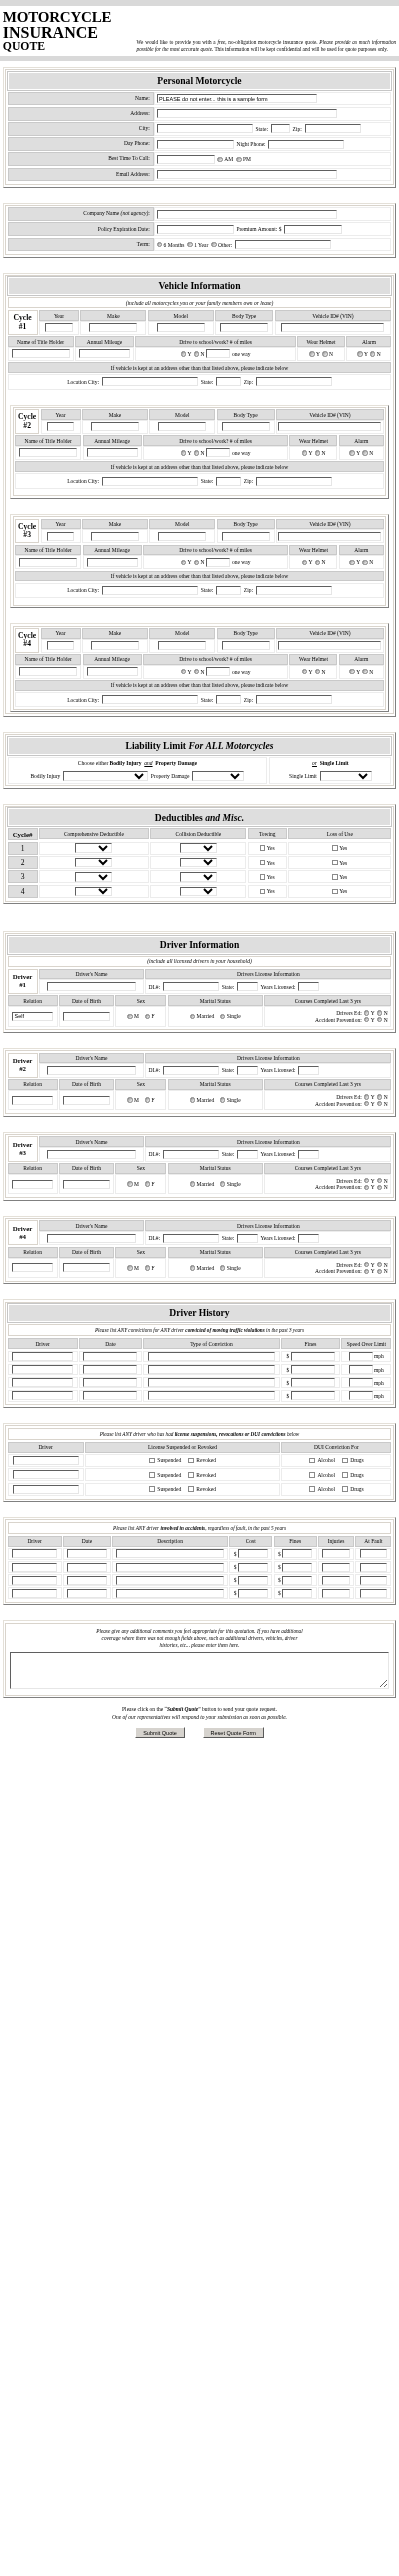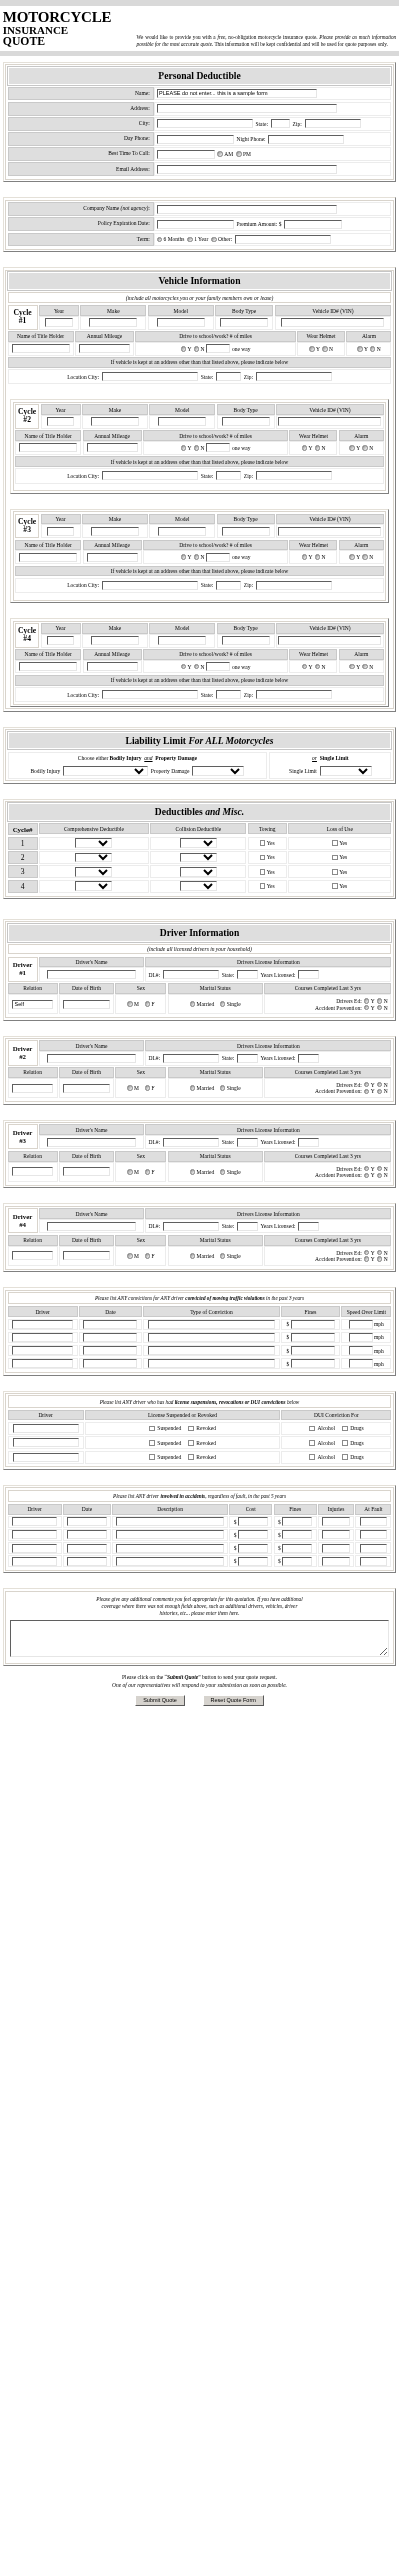--- a/index.html
+++ b/index.html
@@ -21,21 +21,21 @@
     background:#ffffff;
   }
   .brand {
     width: 131px;
     font-family:"Liberation Serif","DejaVu Serif",serif;
     font-weight: bold;
     line-height: 1.02;
     color:#000;
   }
   .brand .l1 { font-size: 15px; letter-spacing:-0.2px; }
-  .brand .l2 { font-size: 11px; }
+  .brand .l2 { font-size: 16px; }
   .brand .l3 { font-size: 11.7px; }
   .intro {
     flex:1;
     font-size: 5.2px;
     line-height: 1.35;
     text-align: justify;
     padding-left: 2.8px;
     padding-top: 0.7px;
   }
   .intro i { font-style: italic; }
@@ -243,21 +243,21 @@
     </div>
     <div class="intro">
       <span>We would like to provide you with a </span><i>free</i><span>, no-obligation motorcycle insurance quote. </span><i>Please provide as much information possible for the most accurate quote.</i><span> This information will be kept confidential and will be used for quote purposes only.</span>
     </div>
   </div>
 
   <div class="bottombar"></div>
 
   <div class="sect">
    <div class="sect-inner">
-    <div class="sect-title">Personal Deductible</div>
+    <div class="sect-title">Personal Motorcycle</div>
 
     <div class="frow">
       <div class="lab lab-w">Name:</div>
       <div class="fld">
             <input type="text" style="width: 160px;" value="PLEASE do not enter... this is a sample form">
           </div>
     </div>
 
     <div class="frow">
       <div class="lab lab-w">Address:</div>
@@ -823,21 +823,21 @@
               <div class="dcell"><span class="chk"></span>&nbsp;<span>Yes</span></div>
             </div>
             <div class="d-c5">
               <div class="dcell"><span class="chk"></span>&nbsp;<span>Yes</span></div>
             </div>
           </div>
         </div>
    </div>
   </div>
 
-  <div class="sect" style="margin-top:20px">
+  <div class="sect" style="margin-top:27px">
    <div class="sect-inner">
     <div class="sect-title">Driver Information</div>
     <div class="subnote">(include all licensed drivers in your household)</div>
     <div id="driver-block-0">
           <div class="drow2">
             <div class="drivercell">
               <span>Driver</span>
               <span>#1</span>
             </div>
             <div class="dncol">
@@ -1092,20 +1092,21 @@
                 </div>
               </div>
             </div>
           </div>
         </div>
       </div>
     </div>
 
   <div class="sect" style="margin-top:15px">
    <div class="sect-inner">
+    <div class="sect-title">Driver History</div>
     <div class="italnote"><span>Please list ANY convictions for ANY driver </span><b>convicted of moving traffic violations</b><span> in the past 3 years</span></div>
     <div id="convictions-table">
           <div class="hgrid">
             <div style="flex:0 0 70px;">
               <div class="hcellhead">Driver</div>
             </div>
             <div style="flex:0 0 63px;">
               <div class="hcellhead">Date</div>
             </div>
             <div style="flex:1 1 auto;">

